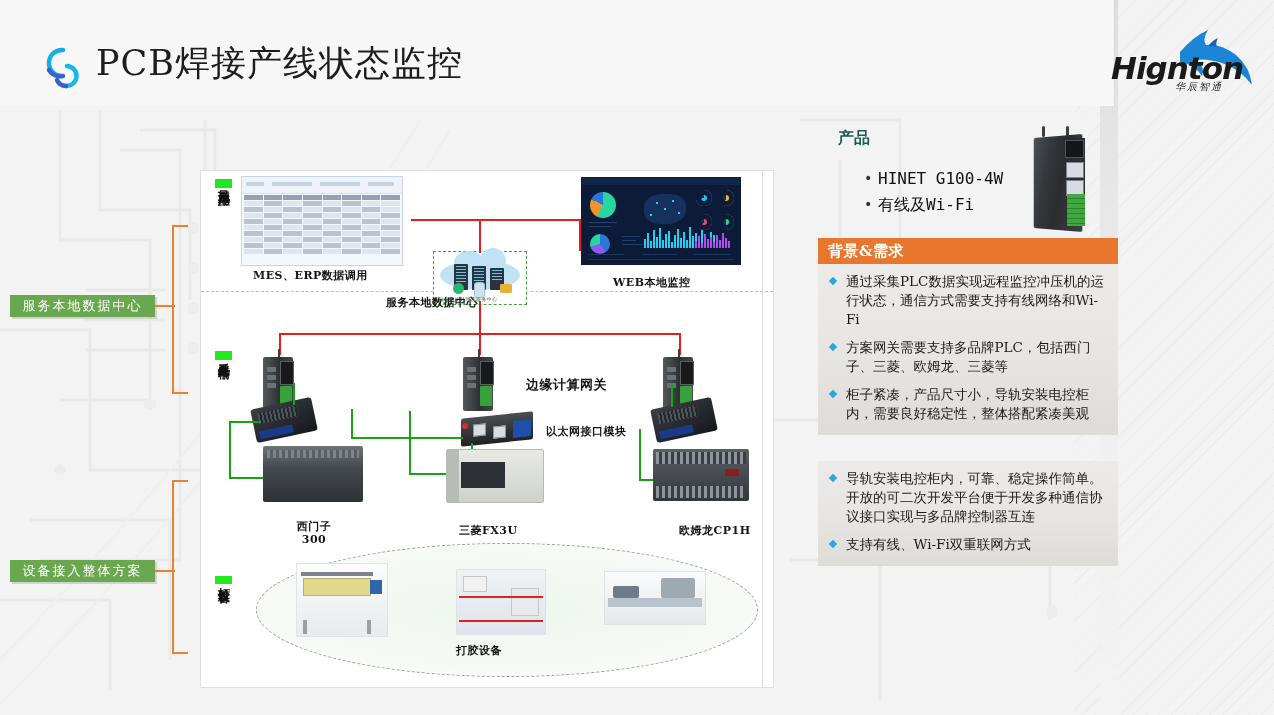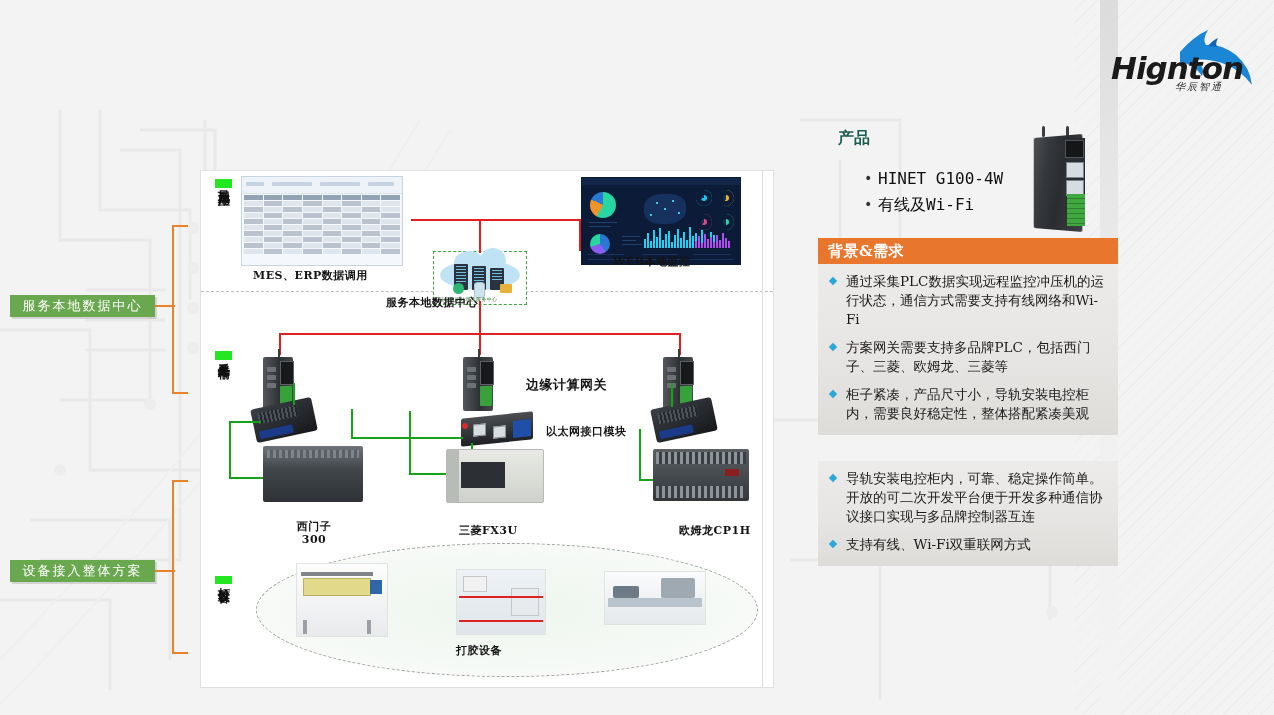--- a/index.html
+++ b/index.html
@@ -265,20 +265,31 @@
       </g>
       <g fill="none" stroke="#efefef" stroke-width="2">
         <path d="M-40 700 Q 240 420 420 120"></path>
         <path d="M-10 715 Q 270 430 450 130"></path>
       </g>
     </svg>
   </div>
   <div class="bg-diag"></div>
   <div class="bg-band"></div>
 
+  <div class="header">
+    <div class="logo-mark">
+      <svg width="58" height="52" viewBox="0 0 58 52">
+        <path d="M30 8 a13 13 0 1 0 -2 26" fill="none" stroke="#0fb0e8" stroke-width="4.5" stroke-linecap="round"></path>
+        <path d="M16 28 a13 13 0 0 0 14 6" fill="none" stroke="#3a63c9" stroke-width="4.5" stroke-linecap="round"></path>
+        <path d="M34 24 a10 10 0 1 1 -1 20" fill="none" stroke="#16b8ea" stroke-width="4.5" stroke-linecap="round"></path>
+        <path d="M24 38 a10 10 0 0 0 9 6" fill="none" stroke="#3a63c9" stroke-width="4.5" stroke-linecap="round"></path>
+      </svg>
+    </div>
+    <div class="title">PCB焊接产线状态监控</div>
+  </div>
 
   <div class="brand">
     <svg width="150" height="80" viewBox="0 0 150 80" style="position:absolute;left:0;top:0;">
       <path d="M72 30 q14 -16 28 -22 q-6 10 -2 15 q14 -2 30 10 q14 12 16 30 q-12 -16 -30 -22 q-16 -5 -26 -3 q10 8 6 16 q-8 -12 -22 -14 z" fill="#1c86d6"></path>
       <path d="M100 24 q5 -6 10 -8 q-3 6 -1 9 z" fill="#1566b5"></path>
     </svg>
     <div class="brand-word">Hignton</div>
     <div class="brand-cn">华辰智通</div>
   </div>
 
@@ -476,21 +487,21 @@
         <i style="height:8px"></i>
           <i style="height:15px"></i>
           <i style="height:10px"></i>
           <i style="height:7px"></i>
       </div>
       <div style="position:absolute;left:6px;bottom:4px;right:6px;height:1px;background:#1b3360;"></div>
       <div style="position:absolute;left:6px;bottom:9px;width:36px;height:1px;background:#1b3360;"></div>
       <div style="position:absolute;left:60px;bottom:9px;width:36px;height:1px;background:#1b3360;"></div>
       <div style="position:absolute;left:112px;bottom:9px;width:36px;height:1px;background:#1b3360;"></div>
     </div>
-    <div class="caption" style="left:412px;top:83px;">WEB本地监控</div>
+    <div class="caption" style="left:412px;top:104px;">WEB本地监控</div>
 
     <div class="cloudbox">
       <div class="cloud-shape"></div>
       <div class="rack" style="left:20px;top:12px;width:14px;height:26px;">
           <i></i>
           <i></i>
           <i></i>
           <i></i>
           <i></i>
           <i></i>

